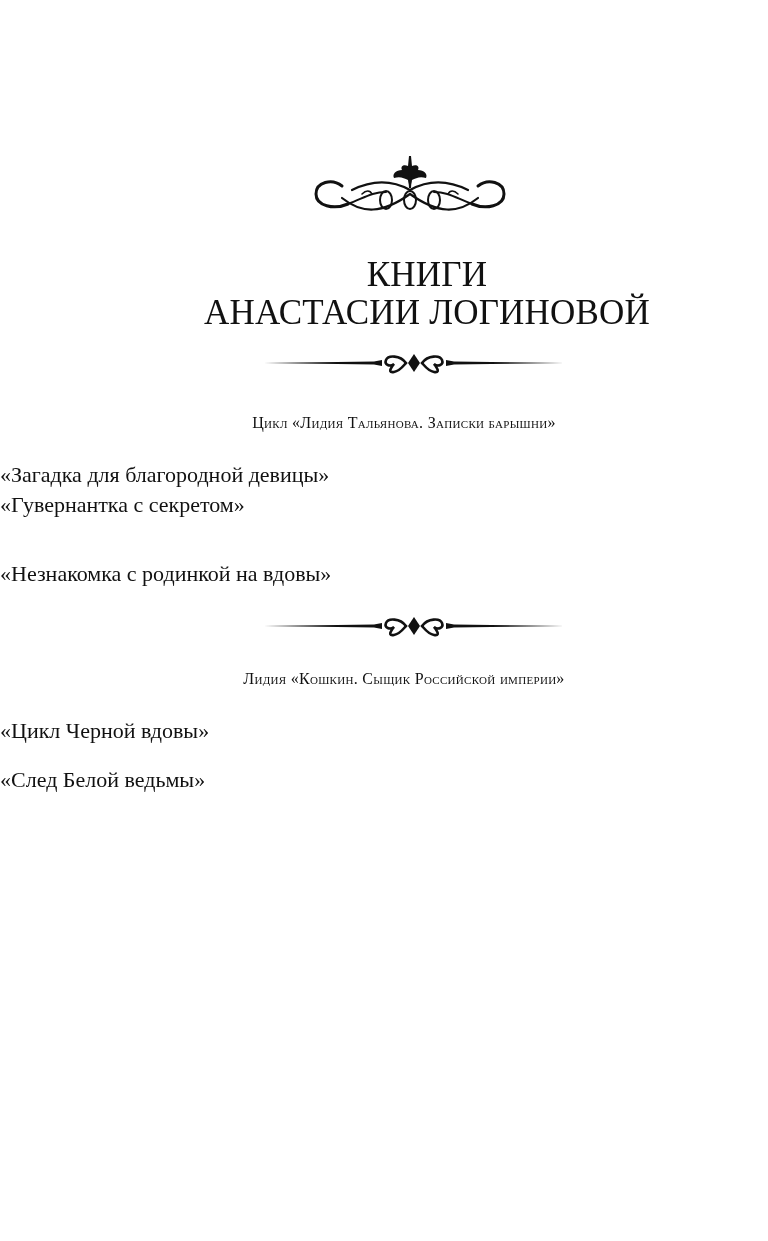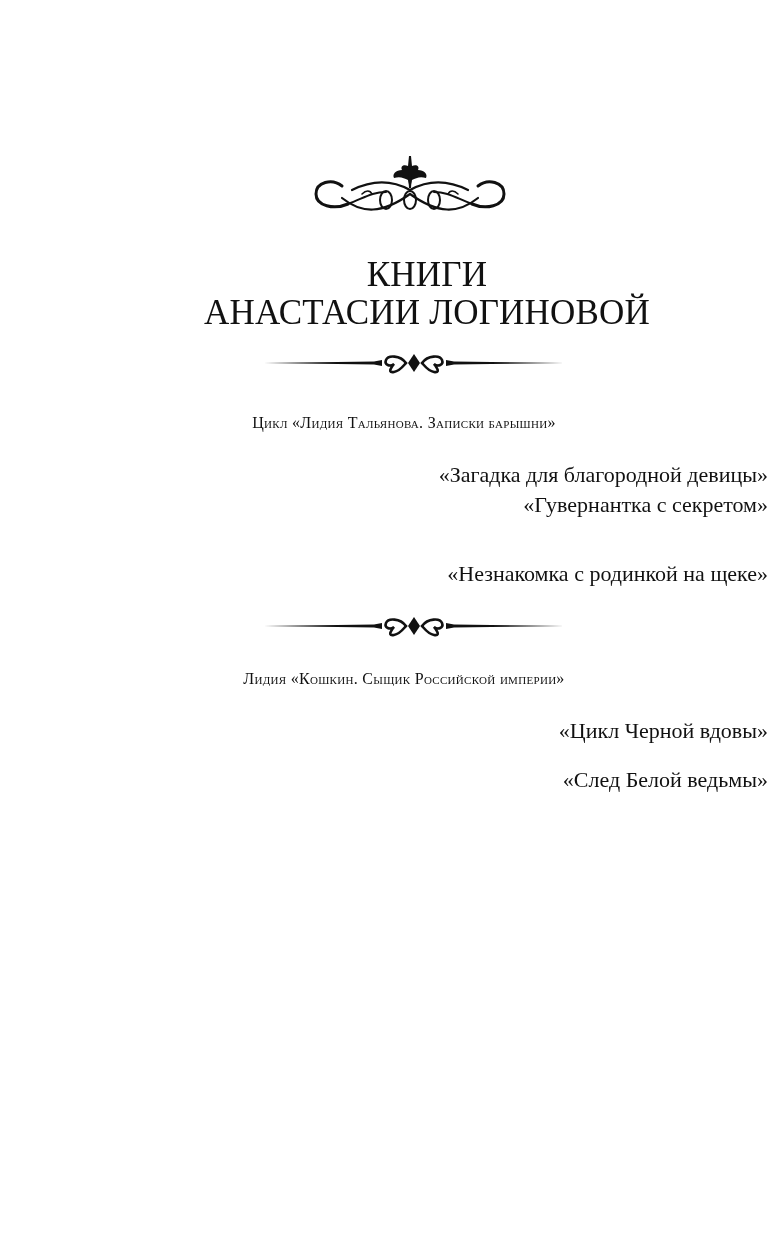--- a/index.html
+++ b/index.html
@@ -49,21 +49,21 @@
       font-size: 16px;
       line-height: 28px;
       font-variant: small-caps;
       letter-spacing: 0.3px;
       padding-left: 20px;
     }
     .book-title {
       position: absolute;
       left: 0;
       width: 768px;
-      text-align: right;
+      text-align: left;
       font-size: 22px;
       line-height: 26px;
     }
     .book-title.current { font-weight: normal; }
   </style>
 </head>
 <body>
 
 <svg class="top-ornament" viewBox="0 0 196 64" xmlns="http://www.w3.org/2000/svg">
   <g fill="none" stroke="#111" stroke-linecap="round">
@@ -103,21 +103,21 @@
   </g>
   <g fill="none" stroke="#111" stroke-width="2.6">
     <path d="M142 12 C136 4, 124 4, 122 9 C120 14, 126 16, 130 13 C126 18, 124 22, 130 21 C136 20, 140 14, 142 12 Z"></path>
     <path d="M158 12 C164 4, 176 4, 178 9 C180 14, 174 16, 170 13 C174 18, 176 22, 170 21 C164 20, 160 14, 158 12 Z"></path>
   </g>
 </svg>
 
 <div class="series-title" style="top:409px;">Цикл «Лидия Тальянова. Записки барышни»</div>
 <div class="book-title" style="top:462px;">«Загадка для благородной девицы»</div>
 <div class="book-title" style="top:492px;">«Гувернантка с секретом»</div>
-<div class="book-title" style="top:561px;">«Незнакомка с родинкой на щеке»</div>
+<div class="book-title" style="top:561px;">«Незнакомка с родинкой на вдовы»</div>
 
 <svg class="divider" style="top:614px;" viewBox="0 0 300 24" xmlns="http://www.w3.org/2000/svg">
   <g fill="#111">
     <path d="M0 12 L110 10.6 L118 9 L118 15 L110 13.4 Z"></path>
     <path d="M300 12 L190 10.6 L182 9 L182 15 L190 13.4 Z"></path>
     <path d="M150 3 L156 12 L150 21 L144 12 Z"></path>
   </g>
   <g fill="none" stroke="#111" stroke-width="2.6">
     <path d="M142 12 C136 4, 124 4, 122 9 C120 14, 126 16, 130 13 C126 18, 124 22, 130 21 C136 20, 140 14, 142 12 Z"></path>
     <path d="M158 12 C164 4, 176 4, 178 9 C180 14, 174 16, 170 13 C174 18, 176 22, 170 21 C164 20, 160 14, 158 12 Z"></path>

